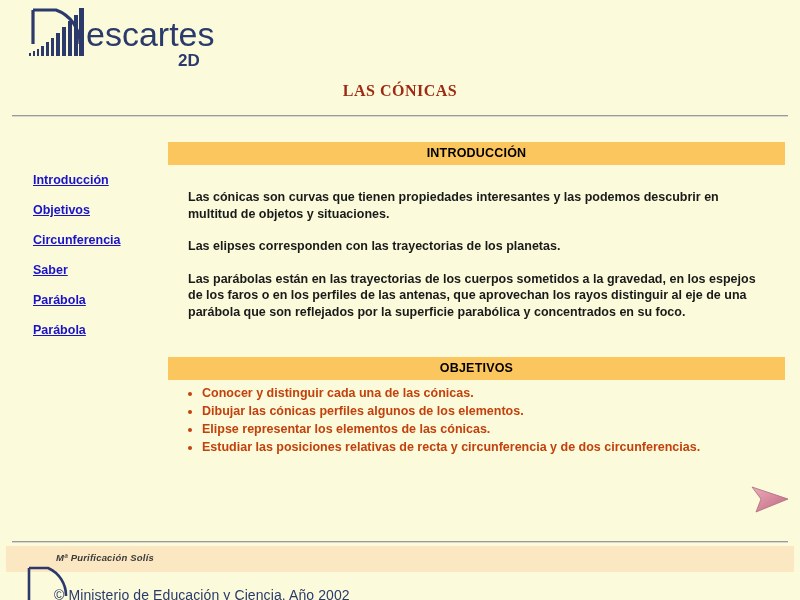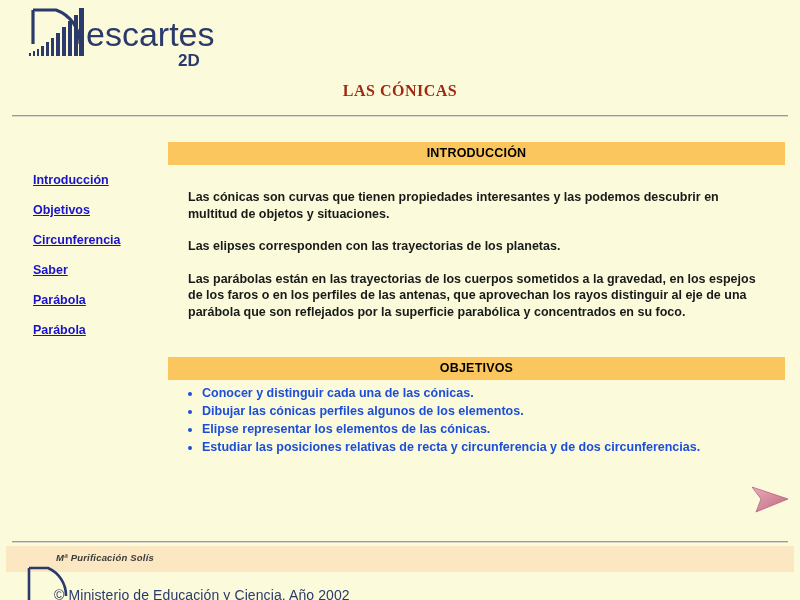--- a/index.html
+++ b/index.html
@@ -104,21 +104,21 @@
     margin: 16px;
   }
   .objective-list {
     margin: 4px 0 0 0;
     padding: 0 0 0 34px;
     list-style-type: disc;
   }
   .objective-list li {
     font-size: 12.5px;
     font-weight: bold;
-    color: #1d4ed8;
+    color: #c2410c;
     line-height: 18px;
     margin: 0;
     padding: 0;
   }
   #objetivos-block { margin-top: 37px; }
 
   
   #next-arrow {
     position: absolute;
     left: 750px;

